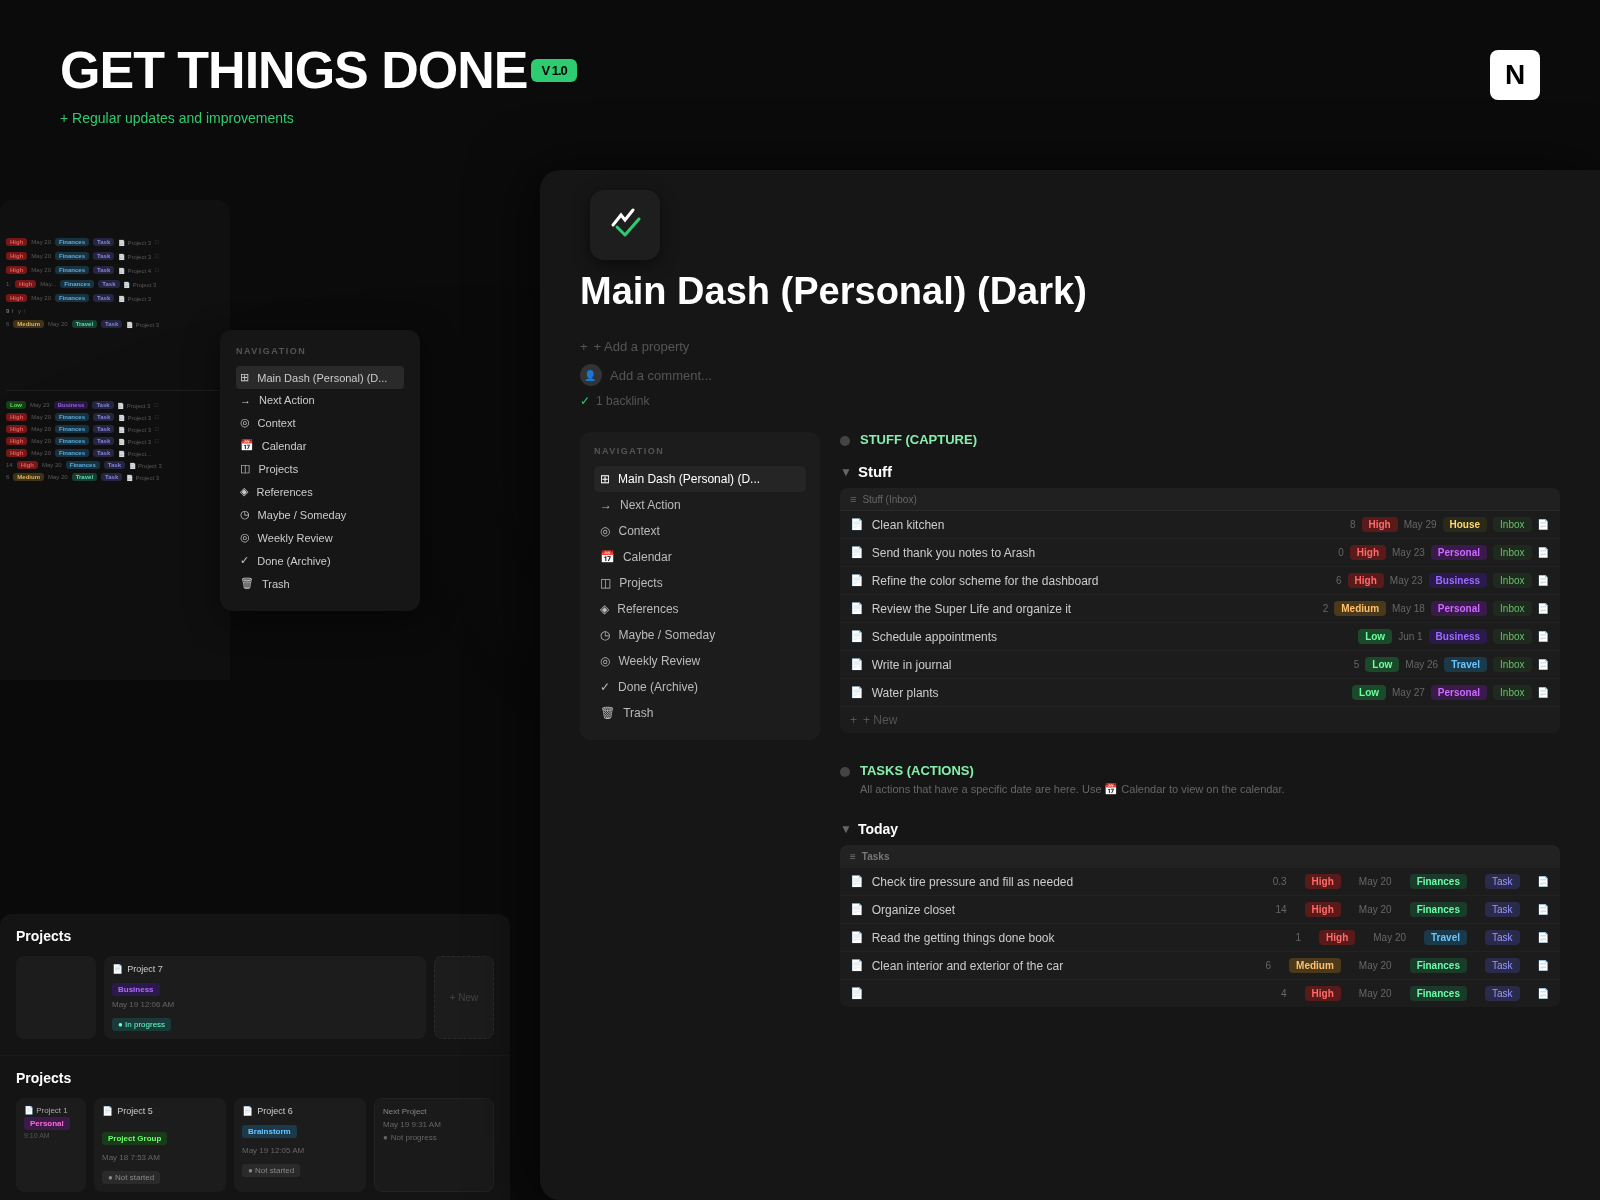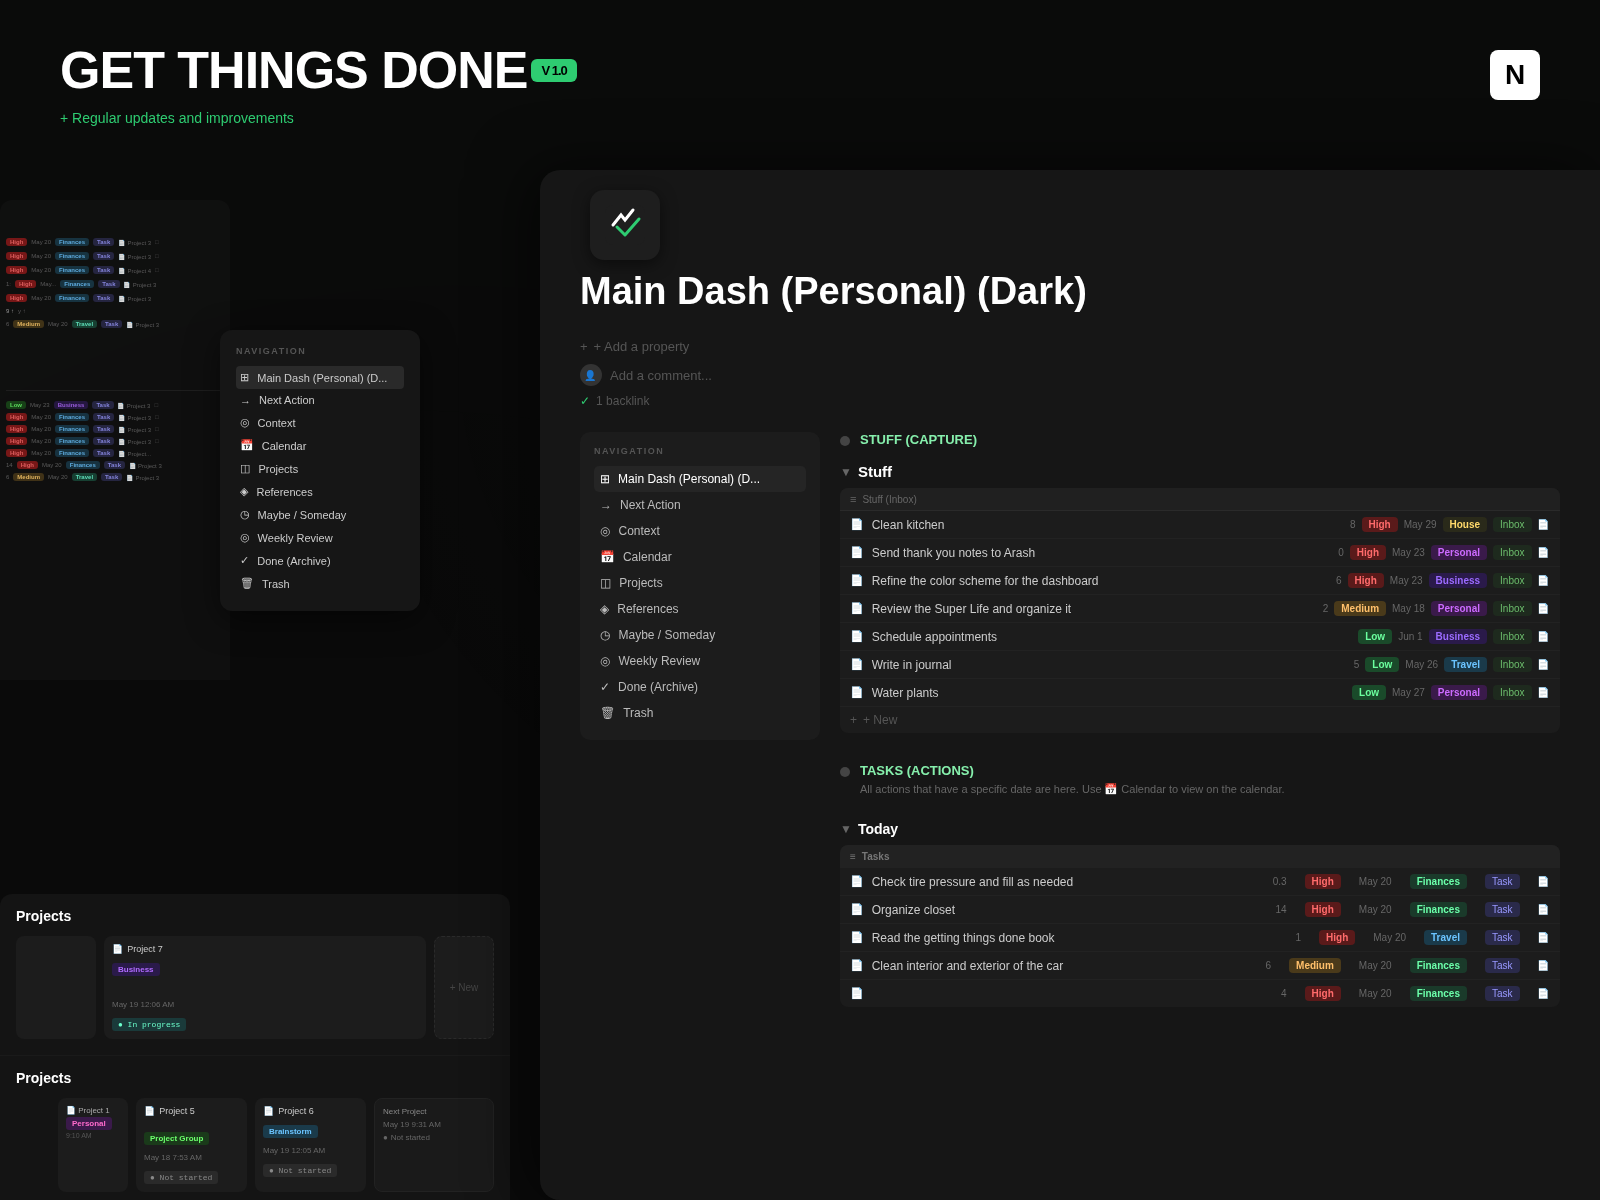--- a/index.html
+++ b/index.html
@@ -157,21 +157,20 @@
     .project-date {
       font-size: 8px;
       color: #666;
       margin-bottom: 4px;
     }
     .project-status {
       display: inline-block;
       padding: 2px 6px;
       border-radius: 3px;
       font-size: 8px;
-      font-family: Liberation Mono, monospace;
     }
     .status-progress { background: #1a3a3a; color: #6bffcc; }
     .status-not-started { background: #2a2a2a; color: #888; }
 
     
     .main-panel {
       position: absolute;
       right: 0;
       top: 170px;
       width: 1060px;
@@ -660,31 +659,31 @@
   <div style="background:#141414; border-radius:12px 12px 0 0; padding:14px 16px 8px;">
     <div class="projects-title">Projects</div>
     <div style="display:flex; gap:8px; margin-bottom:8px;">
       <div style="width:80px; background:#1c1c1c; border-radius:8px; padding:8px; font-size:9px; color:#888;"></div>
       <div style="background:#1c1c1c; border-radius:8px; padding:8px; flex:1;">
         <div style="display:flex; align-items:center; gap:4px; font-size:9px; color:#ccc; margin-bottom:4px;">
           <span>📄</span>
           <span>Project 7</span>
         </div>
         <span class="project-tag tag-business">Business</span>
-        <div class="project-date" style="margin-top:20px;">May 19 12:06 AM</div>
+        <div class="project-date" style="margin-top:0;">May 19 12:06 AM</div>
         <span class="project-status status-progress">● In progress</span>
       </div>
       <div style="background:#1c1c1c; border-radius:8px; padding:8px; display:flex; align-items:center; justify-content:center; width:60px; color:#444; font-size:10px; border:1px dashed #2a2a2a; cursor:pointer;">+ New</div>
     </div>
   </div>
 
   <div style="background:#141414; border-top:1px solid #1a1a1a; padding:14px 16px 8px;">
     <div class="projects-title">Projects</div>
     <div style="display:flex; gap:8px;">
-      <div style="width:70px; background:#1c1c1c; border-radius:8px; padding:8px; font-size:9px; color:#888;margin-left:42px;">
+      <div style="width:70px; background:#1c1c1c; border-radius:8px; padding:8px; font-size:9px; color:#888;">
         <div style="font-size:8px; color:#aaa; margin-bottom:2px;">📄 Project 1</div>
         <span class="project-tag tag-personal" style="margin-bottom:2px; display:inline-block;">Personal</span>
         <div style="font-size:7px; color:#555;">9:10 AM</div>
       </div>
       <div style="background:#1c1c1c; border-radius:8px; padding:8px; flex:1;">
         <div style="display:flex; align-items:center; gap:4px; font-size:9px; color:#ccc; margin-bottom:4px;">
           <span>📄</span>
           <span>Project 5</span>
         </div>
         <span class="project-tag tag-project-group">Project Group</span>
@@ -699,21 +698,21 @@
         <span class="project-tag tag-brainstorm">Brainstorm</span>
         <div class="project-date" style="margin-top:4px;">May 19 12:05 AM</div>
         <span class="project-status status-not-started">● Not started</span>
       </div>
 
       <div style="background:#1a1a1a; border-radius:8px; padding:8px; width:120px; border:1px solid #222;">
         <div style="font-size:8px; color:#888; margin-bottom:4px;">Next Project</div>
         <div style="font-size:8px; color:#666;">May 19 9:31 AM</div>
         <div style="font-size:8px; color:#666; margin-top:4px; display:flex; align-items:center; gap:3px;">
           <span>●</span>
-          <span>Not started</span>
+          <span>Not progress</span>
         </div>
       </div>
     </div>
   </div>
 </div>
 
 <div class="main-panel">
 
   <div style="position:absolute; top:20px; left:50px; z-index:12;">
     <div class="app-icon-bg">

